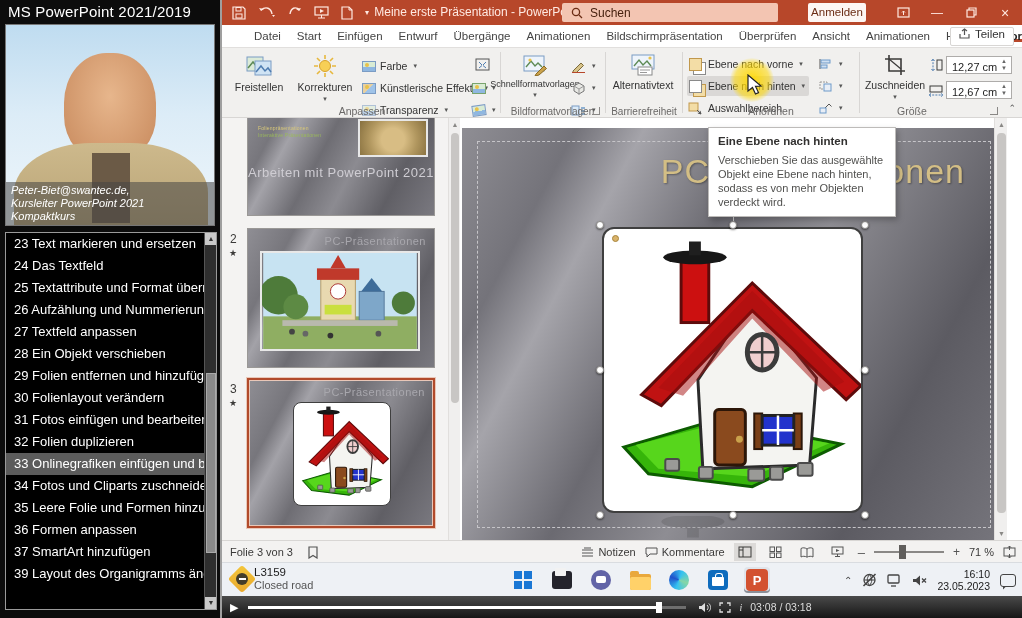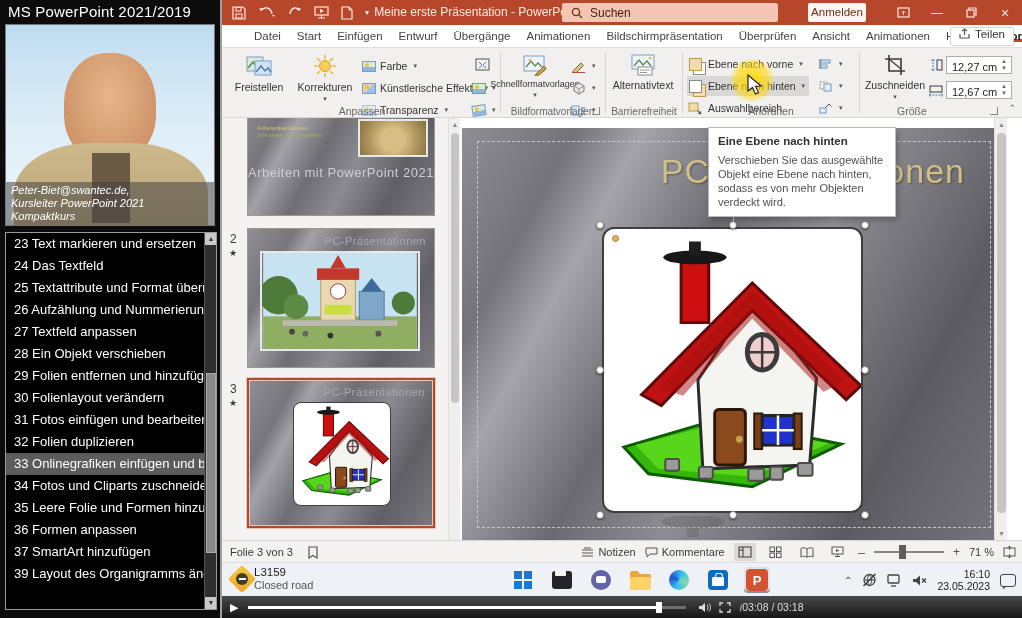--- a/index.html
+++ b/index.html
@@ -144,21 +144,21 @@
   .notif{width:16px;height:13px;border:1.5px solid #444;border-radius:3px;position:relative}
   .notif::after{content:"";position:absolute;left:2px;bottom:-4px;width:4px;height:4px;background:#444;clip-path:polygon(0 0,100% 0,0 100%)}
 
   
   .player{position:absolute;left:0;top:596px;width:800px;height:22px;background:linear-gradient(180deg,#4a4a4a,#161616);display:flex;align-items:center;color:#eee}
   .play{font-size:11px;margin:0 10px 0 8px;color:#fff}
   .track{position:relative;width:438px;height:3px;background:#6e6e6e}
   .played{position:absolute;left:0;top:0;height:3px;background:#fff}
   .knob{position:absolute;top:-4px;width:6px;height:11px;background:#fff}
   .pl-icons{display:flex;align-items:center;gap:8px;margin-left:12px}
-  .pl-time{font-size:10.5px;white-space:nowrap;color:#ddd}
+  .pl-time{font-size:10.5px;margin-left:8px;white-space:nowrap;color:#ddd}
 </style>
 </head>
 <body>
 
 <div class="stage">
 
   <svg width="0" height="0" style="position:absolute" aria-hidden="true">
     <defs>
       <g id="house">
         <polygon points="20,218 115,190 240,215 150,258 45,245" fill="#36b50a" stroke="#0c5c00" stroke-width="3"></polygon>

